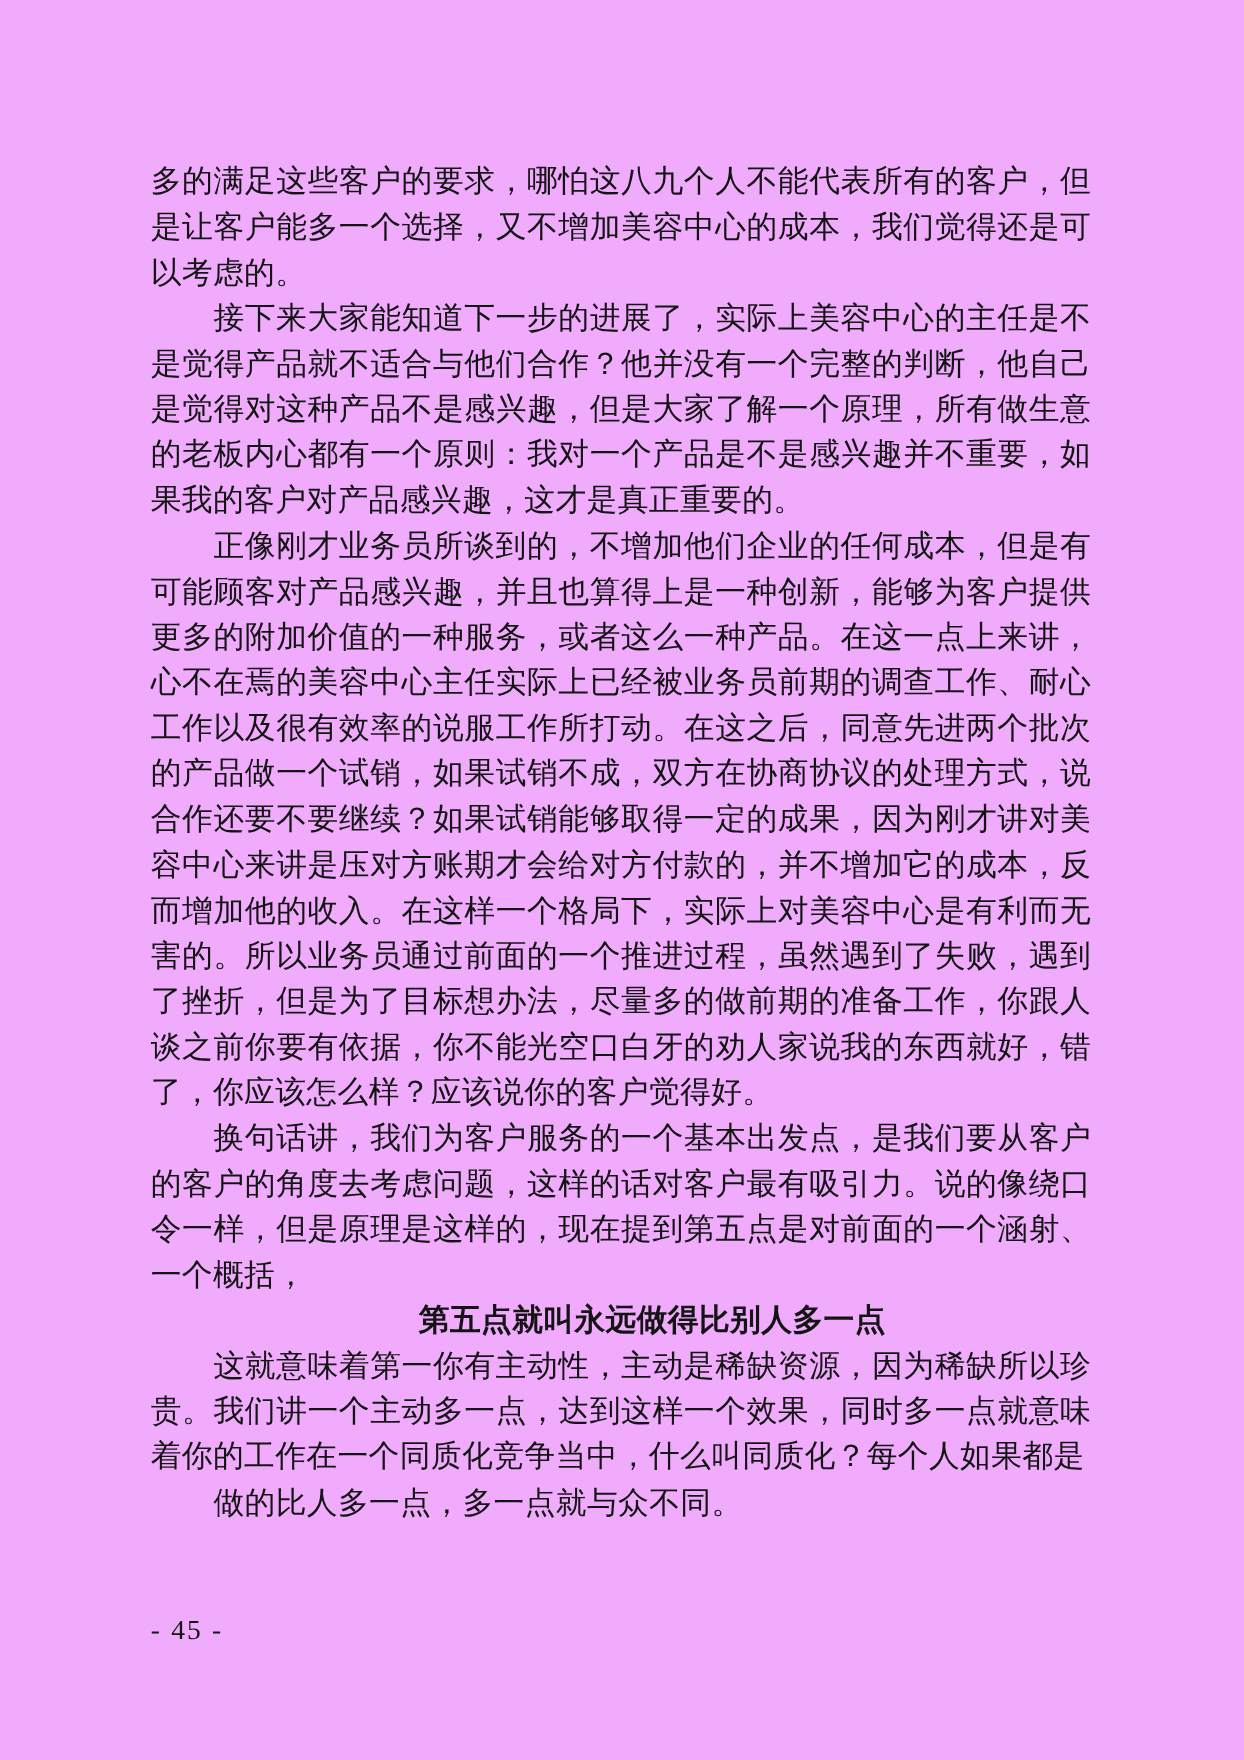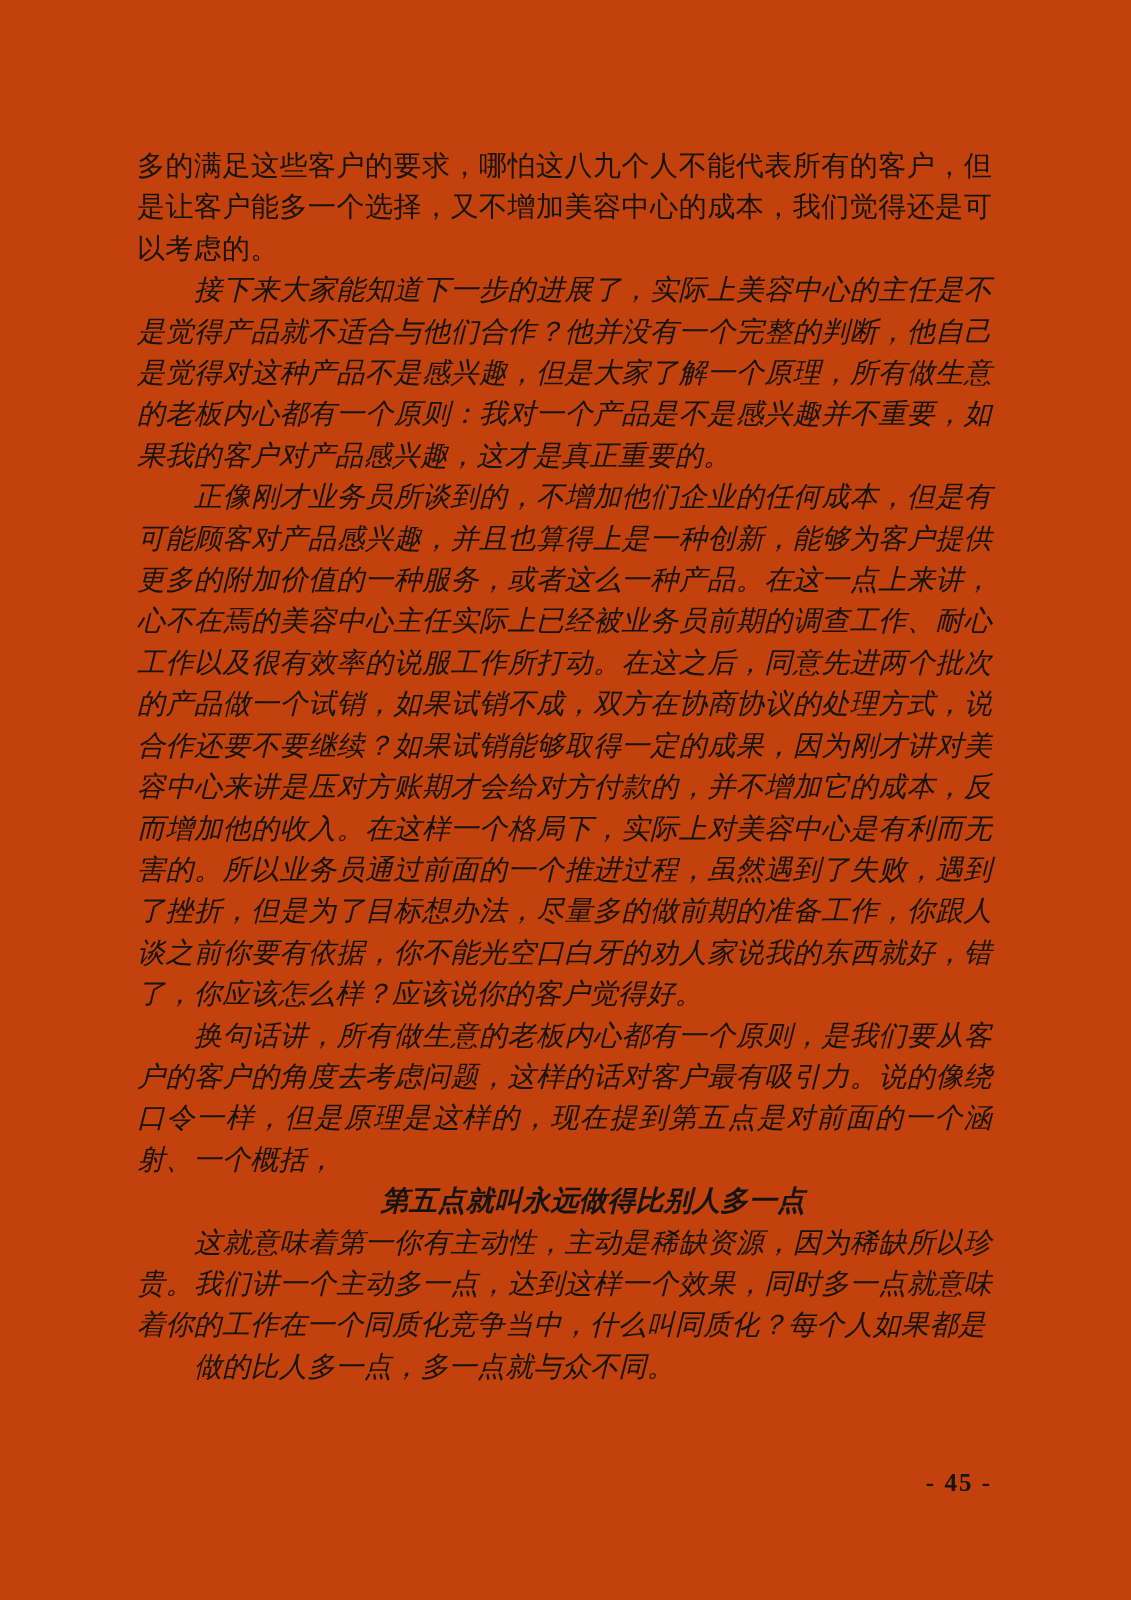--- a/index.html
+++ b/index.html
@@ -4,21 +4,21 @@
 <style>
   html, body {
     margin: 0;
     padding: 0;
     background: #ffffff;
   }
   .page {
     position: relative;
     width: 1131px;
     height: 1600px;
-    background: #c2410c;
+    background: #f0abfc;
     overflow: hidden;
     font-family: "Liberation Serif", "DejaVu Serif", serif;
     color: #141414;
   }
   .content {
     position: absolute;
     left: 137px;
     top: 145px;
     width: 855px;
   }
@@ -27,47 +27,45 @@
     padding: 0;
     font-size: 28px;
     line-height: 41.4px;
     text-align: justify;
     text-justify: inter-character;
     letter-spacing: 0.3px;
     word-break: break-all;
   }
   .para.indent {
     text-indent: 57px;
-    font-style: italic;
   }
   .para.bold {
     font-weight: 700;
     text-align: center;
   }
   .footer {
     position: absolute;
     left: 137px;
     top: 1469px;
     width: 855px;
-    text-align: right;
+    text-align: left;
     font-size: 25px;
     letter-spacing: 2px;
     color: #141414;
-    font-weight: bold;
   }
 </style>
 </head>
 <body>
 
 <div class="page">
   <div class="content" id="content">
       <p class="para">多的满足这些客户的要求，哪怕这八九个人不能代表所有的客户，但是让客户能多一个选择，又不增加美容中心的成本，我们觉得还是可以考虑的。</p>
       <p class="para indent">接下来大家能知道下一步的进展了，实际上美容中心的主任是不是觉得产品就不适合与他们合作？他并没有一个完整的判断，他自己是觉得对这种产品不是感兴趣，但是大家了解一个原理，所有做生意的老板内心都有一个原则：我对一个产品是不是感兴趣并不重要，如果我的客户对产品感兴趣，这才是真正重要的。</p>
       <p class="para indent">正像刚才业务员所谈到的，不增加他们企业的任何成本，但是有可能顾客对产品感兴趣，并且也算得上是一种创新，能够为客户提供更多的附加价值的一种服务，或者这么一种产品。在这一点上来讲，心不在焉的美容中心主任实际上已经被业务员前期的调查工作、耐心工作以及很有效率的说服工作所打动。在这之后，同意先进两个批次的产品做一个试销，如果试销不成，双方在协商协议的处理方式，说合作还要不要继续？如果试销能够取得一定的成果，因为刚才讲对美容中心来讲是压对方账期才会给对方付款的，并不增加它的成本，反而增加他的收入。在这样一个格局下，实际上对美容中心是有利而无害的。所以业务员通过前面的一个推进过程，虽然遇到了失败，遇到了挫折，但是为了目标想办法，尽量多的做前期的准备工作，你跟人谈之前你要有依据，你不能光空口白牙的劝人家说我的东西就好，错了，你应该怎么样？应该说你的客户觉得好。</p>
-      <p class="para indent">换句话讲，所有做生意的老板内心都有一个原则，是我们要从客户的客户的角度去考虑问题，这样的话对客户最有吸引力。说的像绕口令一样，但是原理是这样的，现在提到第五点是对前面的一个涵射、一个概括，</p>
+      <p class="para indent">换句话讲，我们为客户服务的一个基本出发点，是我们要从客户的客户的角度去考虑问题，这样的话对客户最有吸引力。说的像绕口令一样，但是原理是这样的，现在提到第五点是对前面的一个涵射、一个概括，</p>
       <p class="para indent bold">第五点就叫永远做得比别人多一点</p>
       <p class="para indent">这就意味着第一你有主动性，主动是稀缺资源，因为稀缺所以珍贵。我们讲一个主动多一点，达到这样一个效果，同时多一点就意味着你的工作在一个同质化竞争当中，什么叫同质化？每个人如果都是</p>
       <p class="para indent">做的比人多一点，多一点就与众不同。</p>
     </div>
 
   <div class="footer">
     <span>- 45 -</span>
   </div>
 </div>
 

